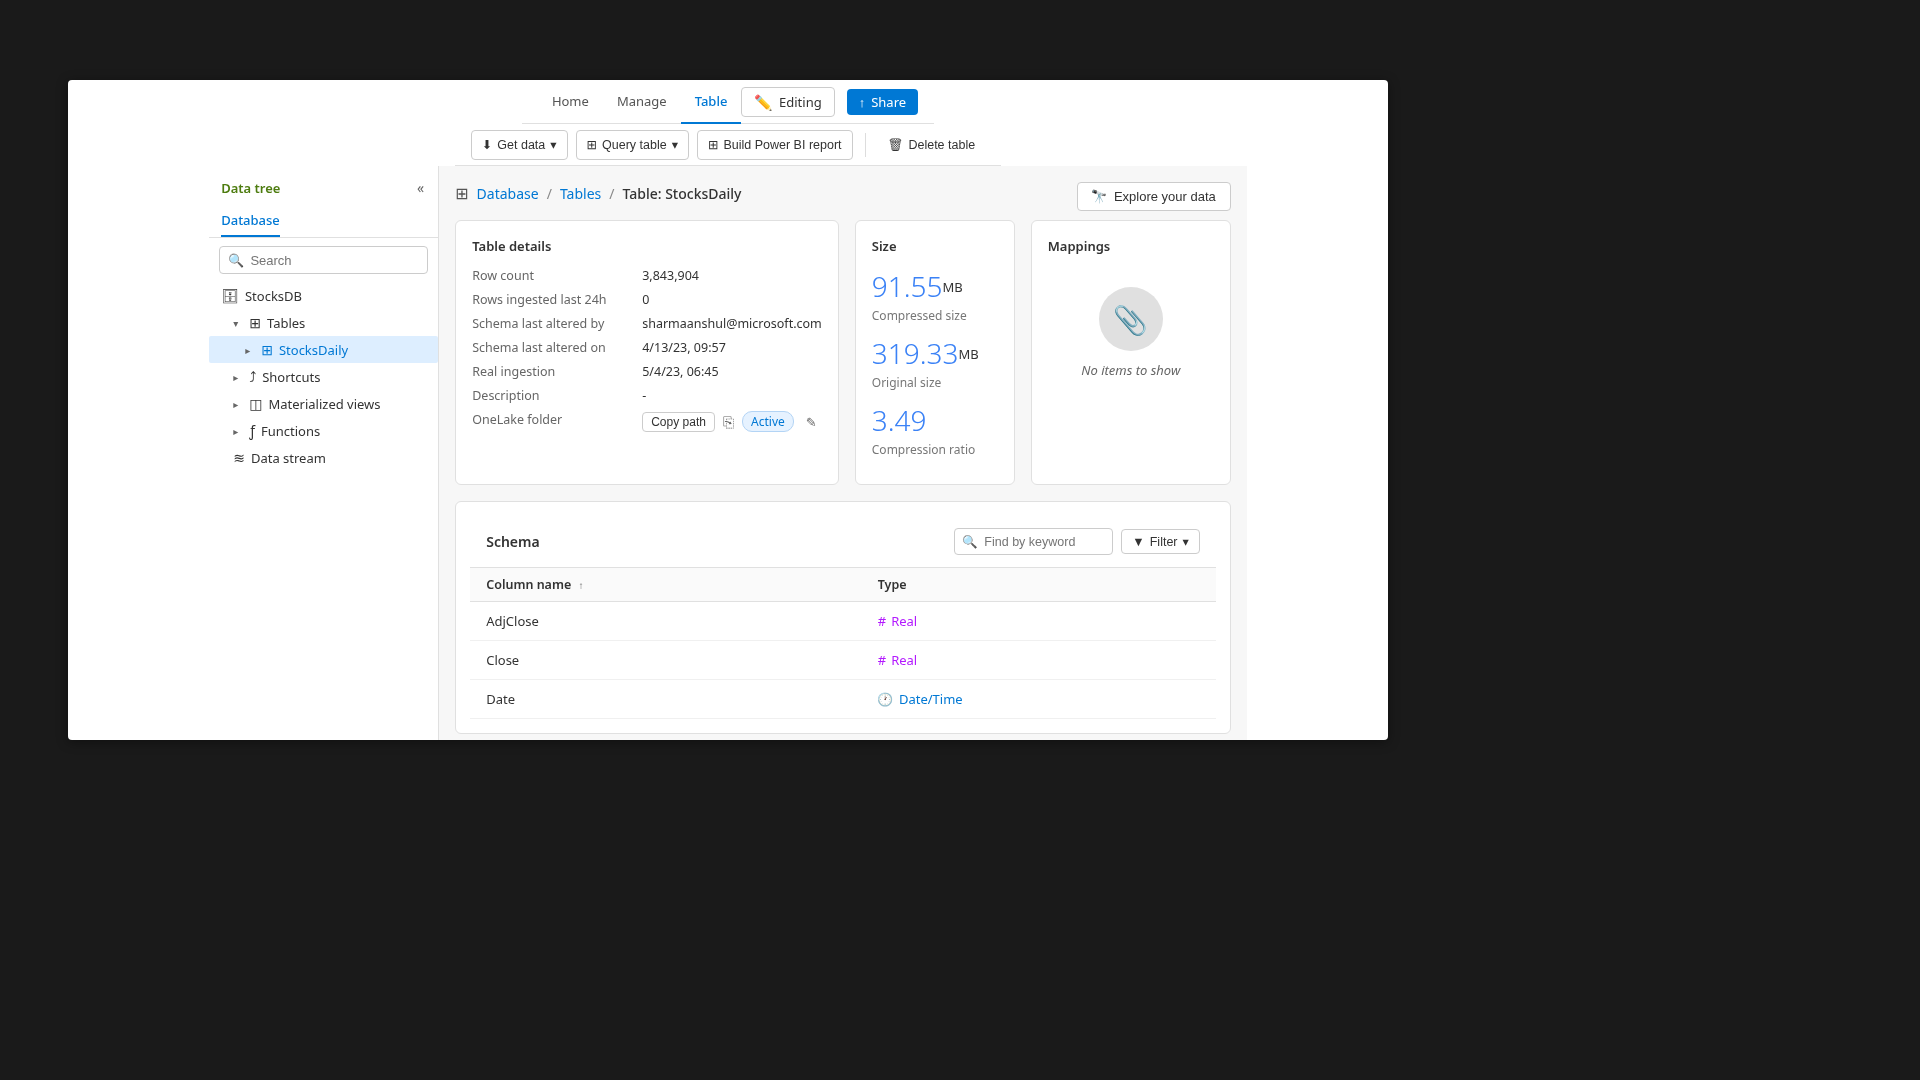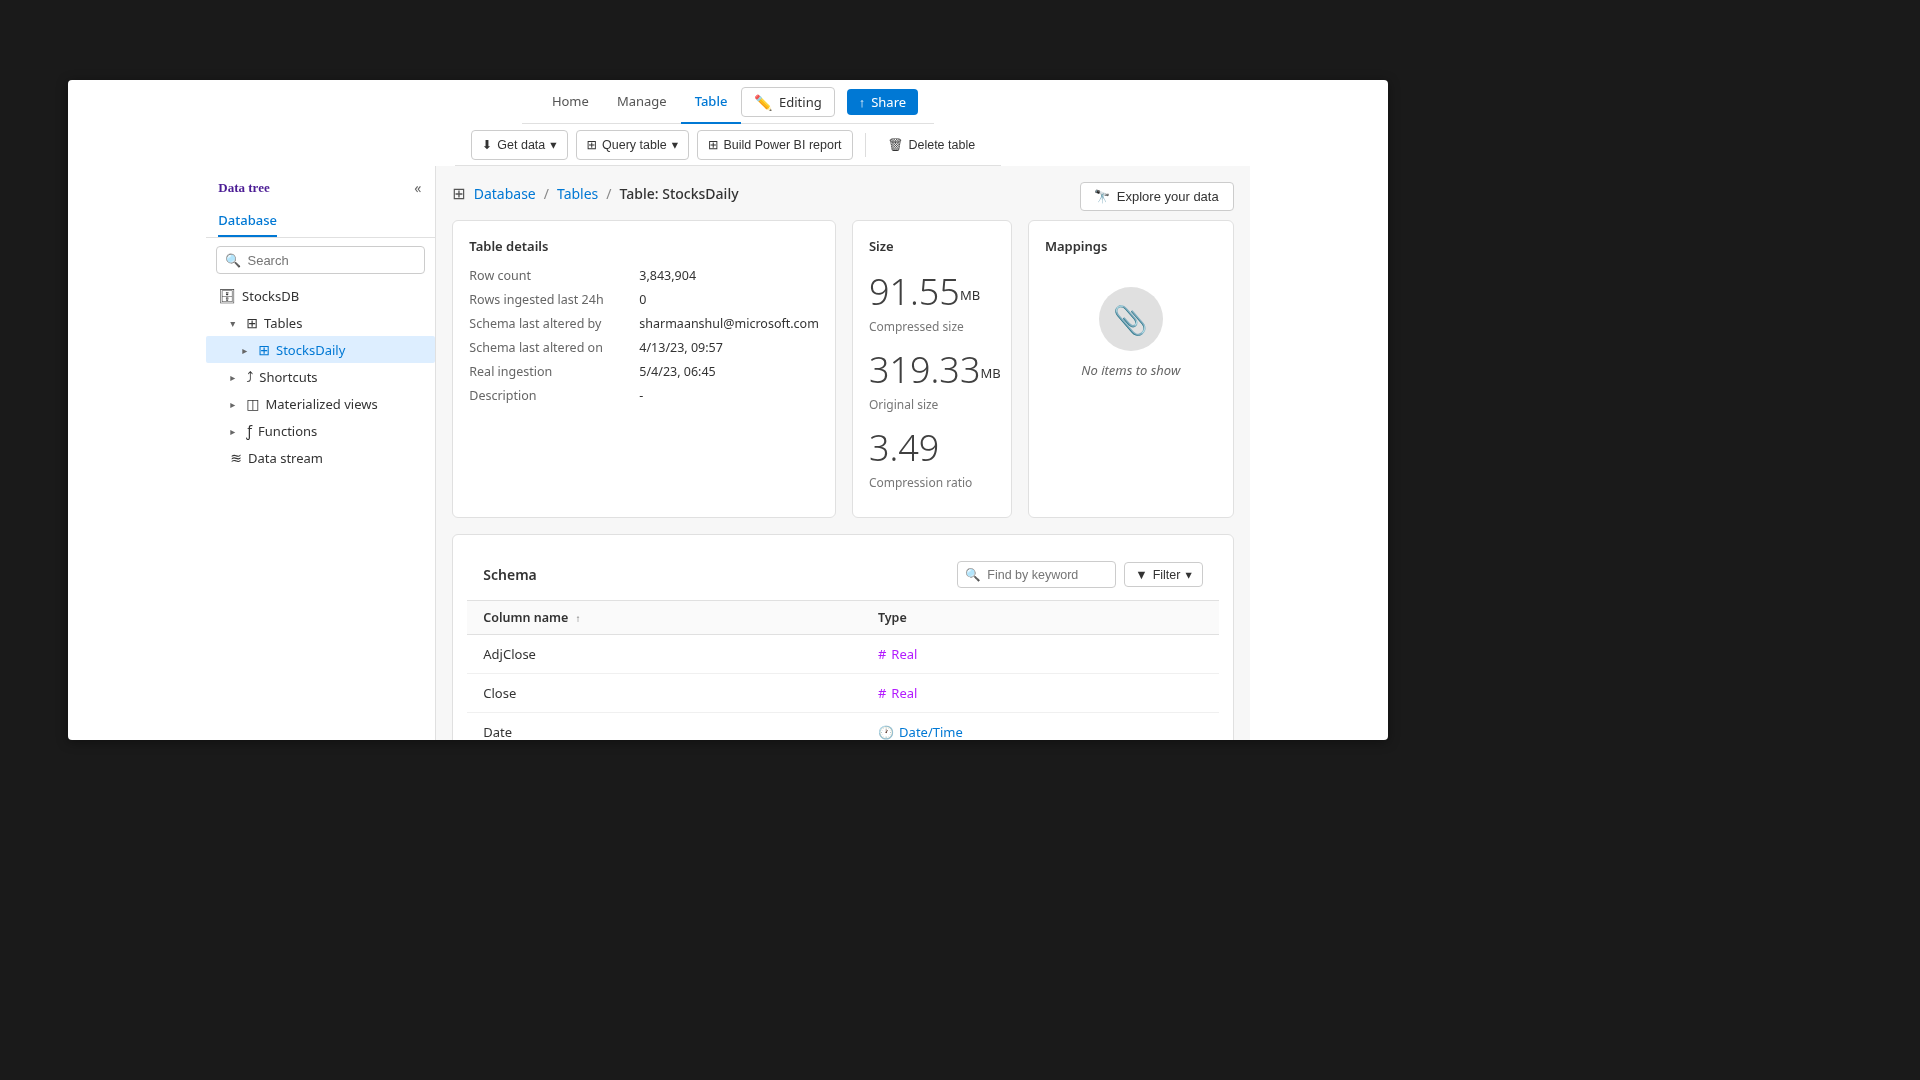--- a/index.html
+++ b/index.html
@@ -112,21 +112,21 @@
       flex-direction: column;
       background: #fff;
       overflow-y: auto;
     }
     .sidebar-header {
       display: flex;
       align-items: center;
       justify-content: space-between;
       padding: 10px 12px 6px 12px;
     }
-    .sidebar-title { font-size: 13px; font-weight: 600; color: #4c1d95; font-family: Liberation Serif, serif; }
+    .sidebar-title { font-size: 13px; font-weight: 600; color: #4d7c0f; }
     .sidebar-collapse-btn { cursor: pointer; color: #666; font-size: 14px; padding: 2px; }
 
     .sidebar-tabs { display: flex; padding: 0 12px; border-bottom: 1px solid #e0e0e0; margin-bottom: 8px; }
     .sidebar-tab {
       padding: 6px 0;
       margin-right: 16px;
       font-size: 13px;
       cursor: pointer;
       color: #555;
       border-bottom: 2px solid transparent;
@@ -242,21 +242,21 @@
       color: #0078d4;
       border: 1px solid #b3d4f5;
       border-radius: 10px;
       padding: 1px 8px;
       font-size: 12px;
     }
     .edit-icon { color: #666; font-size: 13px; cursor: pointer; margin-left: 4px; }
 
     
     .size-metric { margin-bottom: 10px; }
-    .size-number { font-size: 36px; font-weight: 300; color: #404040; display: inline; margin-top: 44px; }
+    .size-number { font-size: 28px; font-weight: 300; color: #3b82f6; display: inline; margin-top: 44px; }
     .size-unit { font-size: 13px; color: #333; vertical-align: super; }
     .size-label { font-size: 12px; color: #777; margin-top: 2px; }
 
     
     .mappings-empty {
       display: flex;
       flex-direction: column;
       align-items: center;
       justify-content: center;
       padding: 20px;
@@ -470,20 +470,29 @@
             <span class="detail-label">Schema last altered on</span>
             <span class="detail-value">4/13/23, 09:57</span>
           </div>
           <div class="detail-row">
             <span class="detail-label">Real ingestion</span>
             <span class="detail-value">5/4/23, 06:45</span>
           </div>
           <div class="detail-row">
             <span class="detail-label">Description</span>
             <span class="detail-value">-</span>
+          </div>
+          <div class="detail-row">
+            <span class="detail-label">OneLake folder</span>
+            <div class="onelake-row">
+              <button class="copy-path-btn">Copy path</button>
+              <span style="font-size:14px; color:#666;">⎘</span>
+              <span class="active-badge">Active</span>
+              <span class="edit-icon">✎</span>
+            </div>
           </div>
         </div>
 
         <div class="card card-size">
           <div class="card-title">Size</div>
           <div class="size-metric">
             <span class="size-number">91.55</span><span class="size-unit">MB</span>
             <div class="size-label">Compressed size</div>
           </div>
           <div class="size-metric">

